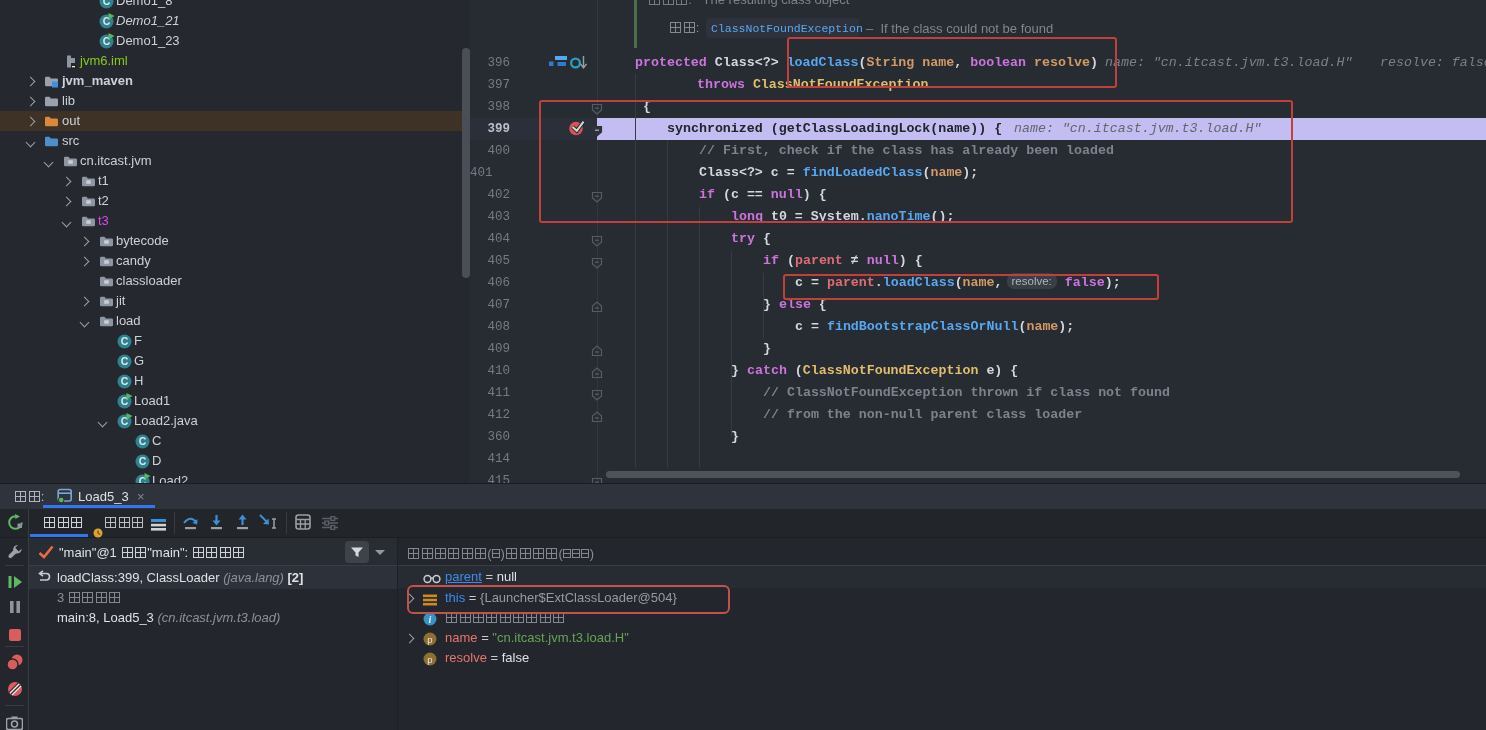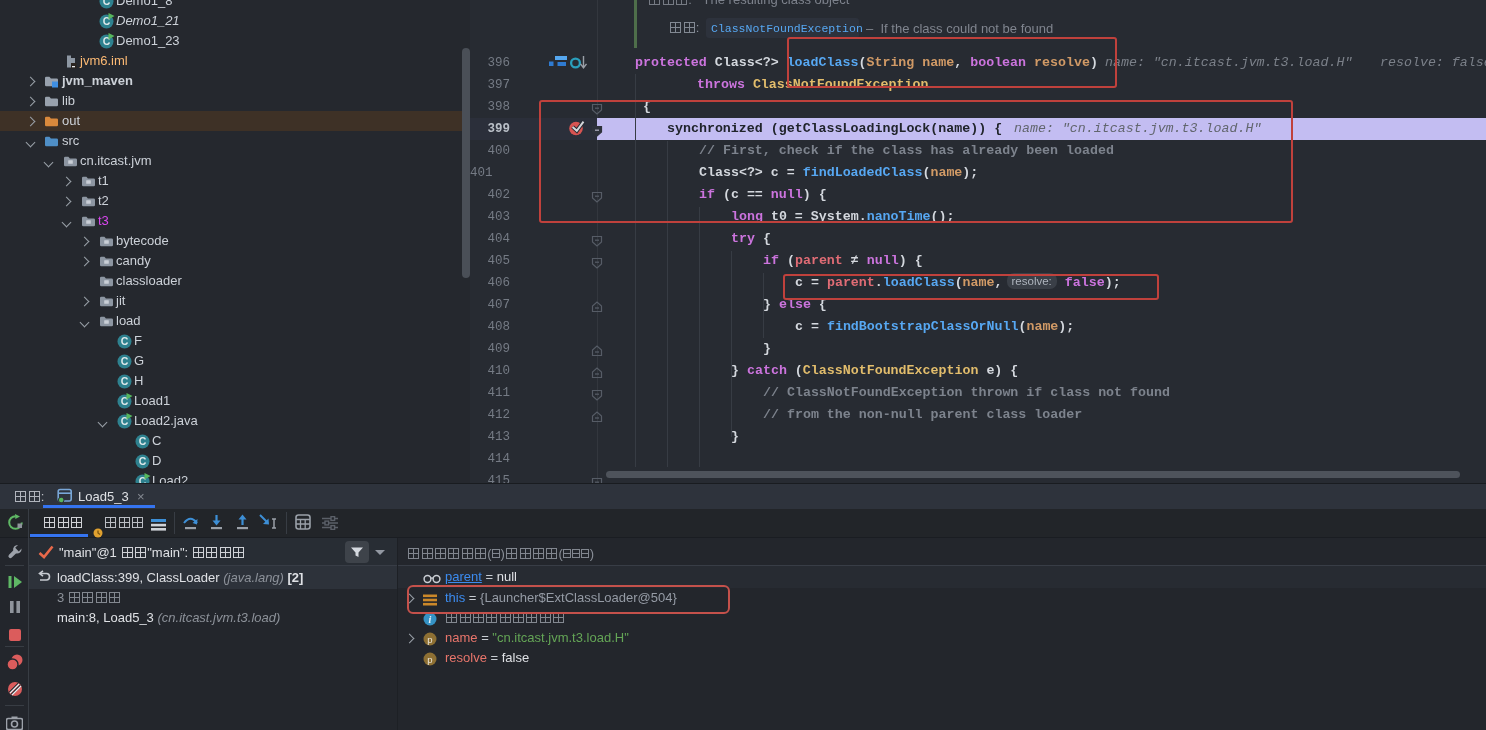--- a/index.html
+++ b/index.html
@@ -52,21 +52,21 @@
       <span class="a" style="left:116px;top:0;line-height:20px;font-weight:normal;color:#ccd1d8;white-space:pre;">Demo1_23</span>
     </div>
 <div class="a" style="left:0;top:51px;width:470px;height:20px;font:13px 'Liberation Sans';">
       <span class="a" style="left:63px;top:0;height:20px;">
         <svg width="15" height="15" style="position:absolute;top:50%;margin-top:-7.5px;">
           <path d="M4 1.5 H8 V4 H12 V13.5 H4 Z" fill="#8d97a3"></path>
           <rect x="8" y="9" width="5.5" height="5.5" fill="#2a2420"></rect>
           <rect x="9" y="12" width="3" height="1.3" fill="#e8eaee"></rect>
         </svg>
       </span>
-      <span class="a" style="left:80px;top:0;line-height:20px;font-weight:normal;color:#fdba74;white-space:pre;">jvm6.iml</span>
+      <span class="a" style="left:80px;top:0;line-height:20px;font-weight:normal;color:#84cc16;white-space:pre;">jvm6.iml</span>
     </div>
 <div class="a" style="left:0;top:71px;width:470px;height:20px;font:13px 'Liberation Sans';">
       <span class="a chev cr" style="left:27px;top:7px;"></span>
       <span class="a" style="left:44px;top:0;height:20px;">
         <svg width="15" height="15" style="position:absolute;top:50%;margin-top:-7.5px;">
           <path d="M1 4.1 Q1 2.8 2.3 2.8 H5.4 L6.9 4.5 H12.7 Q14 4.5 14 5.8 V11 Q14 12.3 12.7 12.3 H2.3 Q1 12.3 1 11 Z" fill="#98a1ad"></path>
           <rect x="8" y="7.5" width="6" height="6" fill="#3f8fe3"></rect>
         </svg>
       </span>
       <span class="a" style="left:62px;top:0;line-height:20px;font-weight:bold;color:#ccd1d8;white-space:pre;">jvm_maven</span>
@@ -289,21 +289,21 @@
 <div class="a" style="left:470px;top:206px;width:40px;text-align:right;font:12.5px/22px 'Liberation Mono';color:#757b85;">403</div>
 <div class="a" style="left:470px;top:228px;width:40px;text-align:right;font:12.5px/22px 'Liberation Mono';color:#757b85;">404</div>
 <div class="a" style="left:470px;top:250px;width:40px;text-align:right;font:12.5px/22px 'Liberation Mono';color:#757b85;">405</div>
 <div class="a" style="left:470px;top:272px;width:40px;text-align:right;font:12.5px/22px 'Liberation Mono';color:#757b85;">406</div>
 <div class="a" style="left:470px;top:294px;width:40px;text-align:right;font:12.5px/22px 'Liberation Mono';color:#757b85;">407</div>
 <div class="a" style="left:470px;top:316px;width:40px;text-align:right;font:12.5px/22px 'Liberation Mono';color:#757b85;">408</div>
 <div class="a" style="left:470px;top:338px;width:40px;text-align:right;font:12.5px/22px 'Liberation Mono';color:#757b85;">409</div>
 <div class="a" style="left:470px;top:360px;width:40px;text-align:right;font:12.5px/22px 'Liberation Mono';color:#757b85;">410</div>
 <div class="a" style="left:470px;top:382px;width:40px;text-align:right;font:12.5px/22px 'Liberation Mono';color:#757b85;">411</div>
 <div class="a" style="left:470px;top:404px;width:40px;text-align:right;font:12.5px/22px 'Liberation Mono';color:#757b85;">412</div>
-<div class="a" style="left:470px;top:426px;width:40px;text-align:right;font:12.5px/22px 'Liberation Mono';color:#757b85;">413</div>
+<div class="a" style="left:470px;top:426px;width:40px;text-align:right;font:12.5px/22px 'Liberation Mono';color:#757b85;">360</div>
 <div class="a" style="left:470px;top:448px;width:40px;text-align:right;font:12.5px/22px 'Liberation Mono';color:#757b85;">414</div>
 <div class="a" style="left:470px;top:470px;width:40px;text-align:right;font:12.5px/22px 'Liberation Mono';color:#757b85;">415</div>
 <div class="a" style="left:549px;top:55px;width:40px;height:16px;"><svg width="40" height="16">
         <rect x="0" y="6.5" width="4.5" height="4.5" fill="#2f7bd1"></rect>
         <rect x="6" y="1" width="12" height="4" fill="#55a7ef"></rect>
         <rect x="8.5" y="7" width="8.5" height="4" fill="#2f7bd1"></rect>
         <circle cx="26.5" cy="8" r="4.4" fill="none" stroke="#2a9fbc" stroke-width="2.3"></circle>
         <path d="M34.5 1 V11.5 M31.5 8.8 L34.5 12.8 L37.5 8.8" stroke="#9aa0a8" stroke-width="1.4" fill="none"></path>
       </svg></div>
 <div class="a" style="left:568px;top:117px;width:22px;height:22px;"><svg width="22" height="22">

